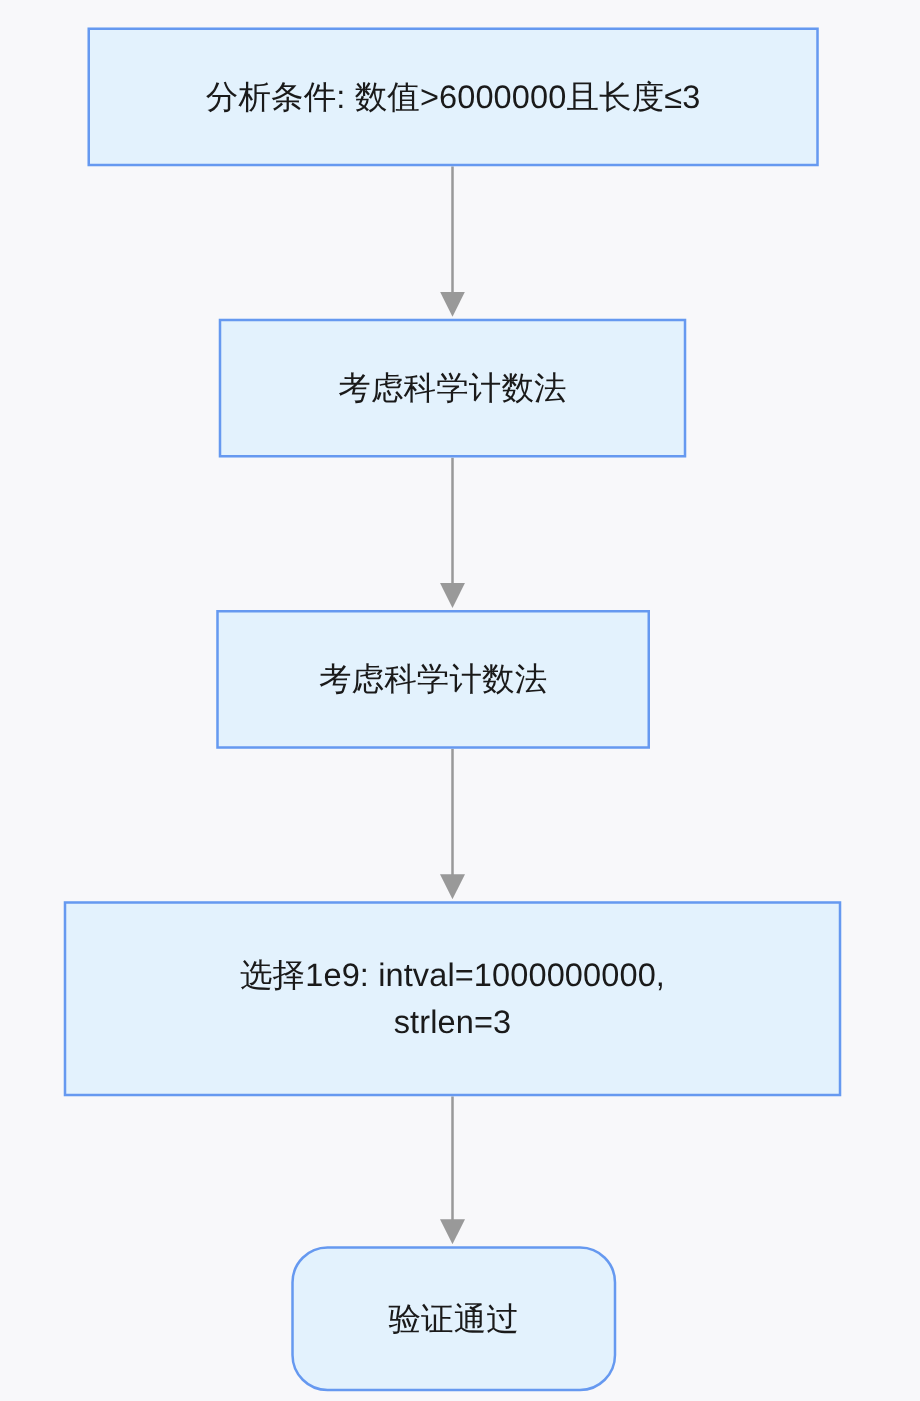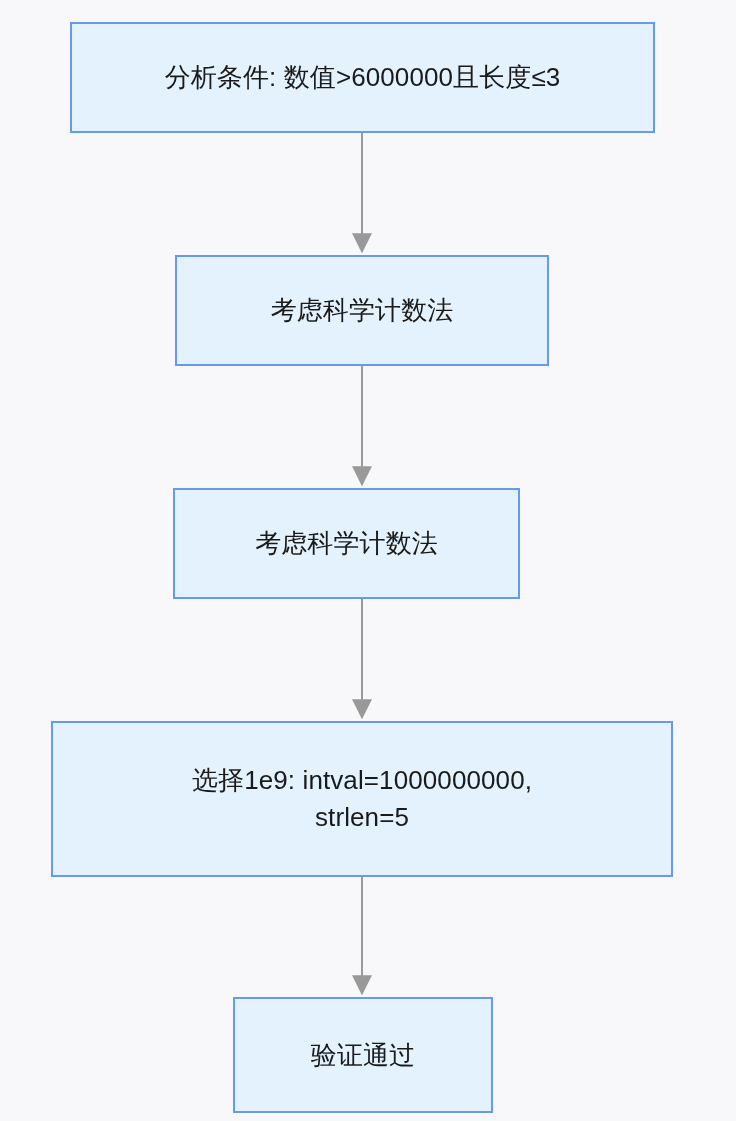--- a/index.html
+++ b/index.html
@@ -43,21 +43,21 @@
     font-weight: 400;
     letter-spacing: 0.1px;
     white-space: pre-line;
     padding: 0 14px;
   }
   
   #node-condition   { left: 70px;  top: 22px;   width: 585px; height: 111px; }
   #node-normal-fail { left: 175px; top: 255px;  width: 374px; height: 111px; }
   #node-scientific  { left: 173px; top: 488px;  width: 347px; height: 111px; }
   #node-choose-1e9  { left: 51px;  top: 721px;  width: 622px; height: 156px; }
-  #node-verified    { left: 233px; top: 997px;  width: 260px; height: 116px; }
+  #node-verified    { left: 233px; top: 997px;  width: 260px; height: 116px; border-radius: 29px; }
 </style>
 </head>
 <body>
 
 <div id="flowchart-root">
 
   <svg class="edge-layer" viewBox="0 0 736 1121" xmlns="http://www.w3.org/2000/svg">
     <defs>
       <marker id="arrow-head" viewBox="0 0 12 12" refX="10" refY="6" markerWidth="10" markerHeight="10" orient="auto-start-reverse">
         <path d="M 0 0 L 12 6 L 0 12 z" fill="#999999"></path>
@@ -88,20 +88,20 @@
   <div class="node" id="node-normal-fail">
     <span class="node-label">考虑科学计数法</span>
   </div>
 
   <div class="node" id="node-scientific">
     <span class="node-label">考虑科学计数法</span>
   </div>
 
   <div class="node" id="node-choose-1e9">
     <span class="node-label">选择1e9: intval=1000000000,
-strlen=5</span>
+strlen=3</span>
   </div>
 
   <div class="node" id="node-verified">
     <span class="node-label">验证通过</span>
   </div>
 
 </div>
 
 </body></html>

